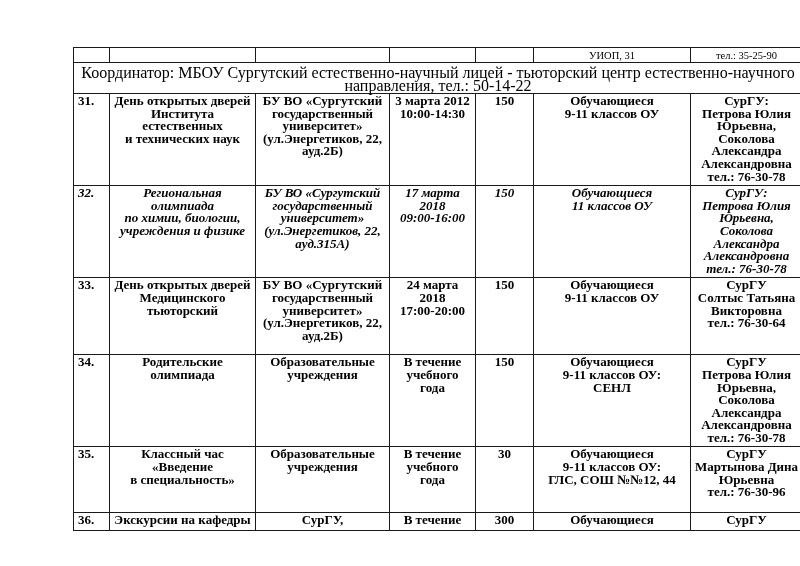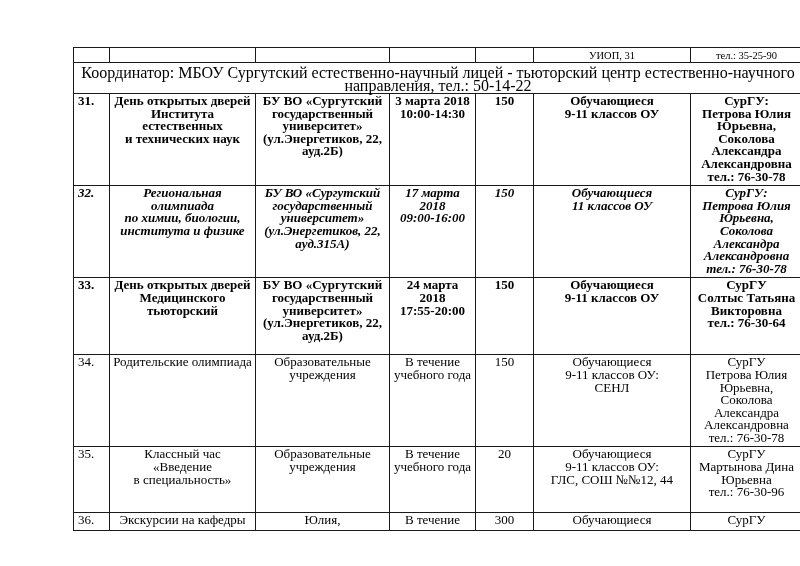--- a/index.html
+++ b/index.html
@@ -69,21 +69,21 @@
     text-align: center;
     font-size: 10.5px;
     line-height: 13px;
     vertical-align: middle;
   }
   td.num-cell {
     text-align: left;
     padding-left: 4px;
   }
   tr.bold-row td { font-weight: bold; }
-  tr.plain-row td { font-weight: normal; }
+  tr.plain-row td { font-weight: bold; }
 
   .r31 td { height: 76px; }
   .r32 td { height: 84px; font-style: italic; }
   .r33 td { height: 73px; }
   .r34 td { height: 84px; }
   .r35 td { height: 62px; }
   .r36 td { height: 14px; }
 
   .cell-lines { display: block; }
 </style>
@@ -126,21 +126,21 @@
             <span class="cell-lines">и технических наук</span>
           </td>
           <td>
             <span class="cell-lines">БУ ВО «Сургутский</span>
             <span class="cell-lines">государственный</span>
             <span class="cell-lines">университет»</span>
             <span class="cell-lines">(ул.Энергетиков, 22,</span>
             <span class="cell-lines">ауд.2Б)</span>
           </td>
           <td>
-            <span class="cell-lines">3 марта 2018</span>
+            <span class="cell-lines">3 марта 2012</span>
             <span class="cell-lines">10:00-14:30</span>
           </td>
           <td>
             <span class="cell-lines">150</span>
           </td>
           <td>
             <span class="cell-lines">Обучающиеся</span>
             <span class="cell-lines">9-11 классов ОУ</span>
           </td>
           <td>
@@ -153,21 +153,21 @@
             <span class="cell-lines">тел.: 76-30-78</span>
           </td>
         </tr>
         <tr class="bold-row r32">
           <td class="num-cell">
             <span class="cell-lines">32.</span>
           </td>
           <td>
             <span class="cell-lines">Региональная олимпиада</span>
             <span class="cell-lines">по химии, биологии,</span>
-            <span class="cell-lines">института и физике</span>
+            <span class="cell-lines">учреждения и физике</span>
           </td>
           <td>
             <span class="cell-lines">БУ ВО «Сургутский</span>
             <span class="cell-lines">государственный</span>
             <span class="cell-lines">университет»</span>
             <span class="cell-lines">(ул.Энергетиков, 22,</span>
             <span class="cell-lines">ауд.315А)</span>
           </td>
           <td>
             <span class="cell-lines">17 марта 2018</span>
@@ -200,21 +200,21 @@
           </td>
           <td>
             <span class="cell-lines">БУ ВО «Сургутский</span>
             <span class="cell-lines">государственный</span>
             <span class="cell-lines">университет»</span>
             <span class="cell-lines">(ул.Энергетиков, 22,</span>
             <span class="cell-lines">ауд.2Б)</span>
           </td>
           <td>
             <span class="cell-lines">24 марта 2018</span>
-            <span class="cell-lines">17:55-20:00</span>
+            <span class="cell-lines">17:00-20:00</span>
           </td>
           <td>
             <span class="cell-lines">150</span>
           </td>
           <td>
             <span class="cell-lines">Обучающиеся</span>
             <span class="cell-lines">9-11 классов ОУ</span>
           </td>
           <td>
             <span class="cell-lines">СурГУ</span>
@@ -267,21 +267,21 @@
           </td>
           <td>
             <span class="cell-lines">Образовательные</span>
             <span class="cell-lines">учреждения</span>
           </td>
           <td>
             <span class="cell-lines">В течение</span>
             <span class="cell-lines">учебного года</span>
           </td>
           <td>
-            <span class="cell-lines">20</span>
+            <span class="cell-lines">30</span>
           </td>
           <td>
             <span class="cell-lines">Обучающиеся</span>
             <span class="cell-lines">9-11 классов ОУ:</span>
             <span class="cell-lines">ГЛС, СОШ №№12, 44</span>
           </td>
           <td>
             <span class="cell-lines">СурГУ</span>
             <span class="cell-lines">Мартынова Дина</span>
             <span class="cell-lines">Юрьевна</span>
@@ -289,21 +289,21 @@
           </td>
         </tr>
         <tr class="plain-row r36">
           <td class="num-cell">
             <span class="cell-lines">36.</span>
           </td>
           <td>
             <span class="cell-lines">Экскурсии на кафедры</span>
           </td>
           <td>
-            <span class="cell-lines">Юлия,</span>
+            <span class="cell-lines">СурГУ,</span>
           </td>
           <td>
             <span class="cell-lines">В течение</span>
           </td>
           <td>
             <span class="cell-lines">300</span>
           </td>
           <td>
             <span class="cell-lines">Обучающиеся</span>
           </td>

